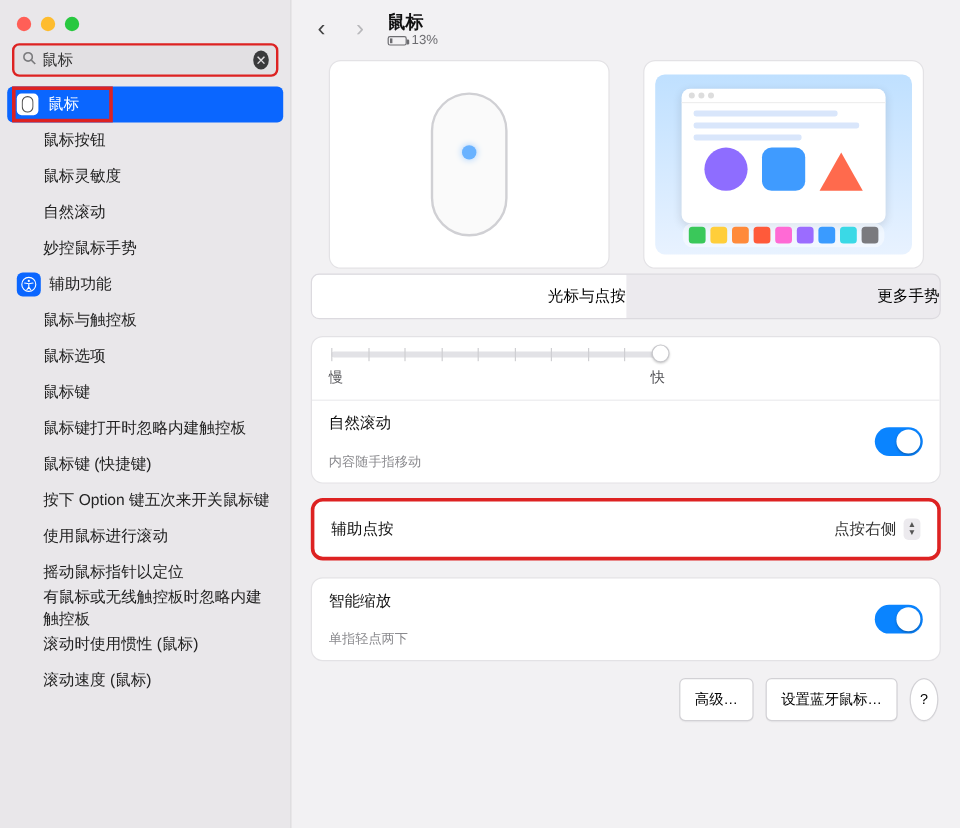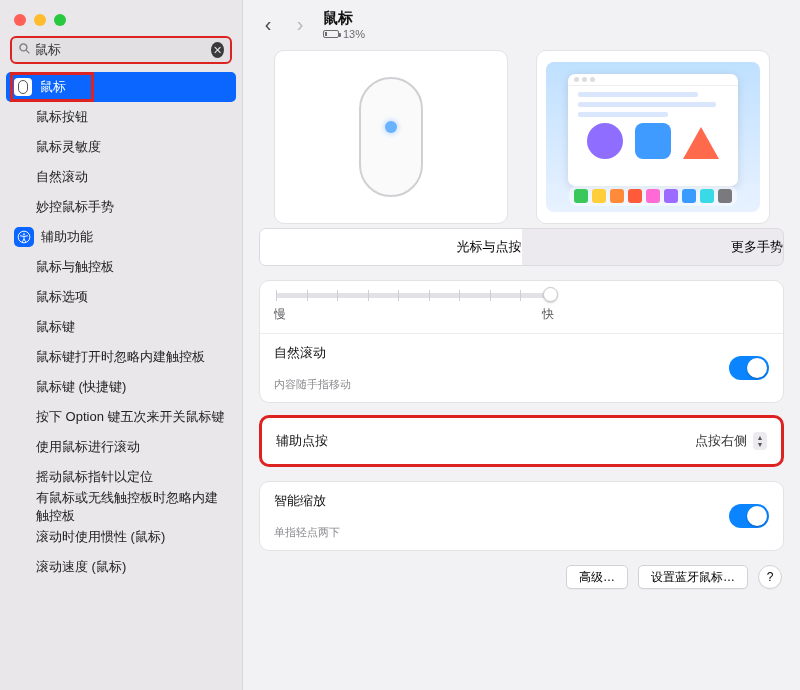--- a/index.html
+++ b/index.html
@@ -87,21 +87,21 @@
   .knob { width:15px; height:15px; background:#fff; border:1px solid #c8c8cc; border-radius:50%; position:absolute; top:-6px; right:-6px; box-shadow:0 1px 2px rgba(0,0,0,.2); }
   .slider-labels { display:flex; justify-content:space-between; font-size:12px; color:#56565a; margin-top:8px; }
   .switch { width:40px; height:24px; border-radius:12px; background:#0a84ff; position:relative; cursor:pointer; }
   .switch .thumb { width:20px; height:20px; border-radius:50%; background:#fff; position:absolute; top:2px; right:2px; box-shadow:0 1px 2px rgba(0,0,0,.3); }
   .select { display:flex; align-items:center; font-size:13px; color:#333; gap:6px; cursor:pointer; }
   .sel-arrows { width:14px; height:18px; background:#eceaee; border-radius:4px; display:flex; flex-direction:column; align-items:center; justify-content:center; font-size:7px; line-height:7px; color:#555; }
   .redrow { border:3px solid #d22; border-radius:10px; margin-top:12px; }
   .redrow .row { border:none;justify-content:center; }
   .footer-btns { display:flex; justify-content:flex-end; gap: 10px; margin-top: 14px; padding-right:2px; }
   .macbtn {
-    height:24px; padding: 0 12px; font-size:12px; background:#fff; border:1px solid #d2d1d5; border-radius:5px;
+    height:36px; padding: 0 12px; font-size:12px; background:#fff; border:1px solid #d2d1d5; border-radius:5px;
     display:flex; align-items:center; cursor:pointer; box-shadow:0 1px 0 rgba(0,0,0,.03);
   }
   .helpbtn { width:24px; padding:0; justify-content:center; border-radius:50%; }
 </style>
 </head>
 <body>
 
 <div class="sidebar">
   <div class="traffic">
     <div class="dot tred"></div>

